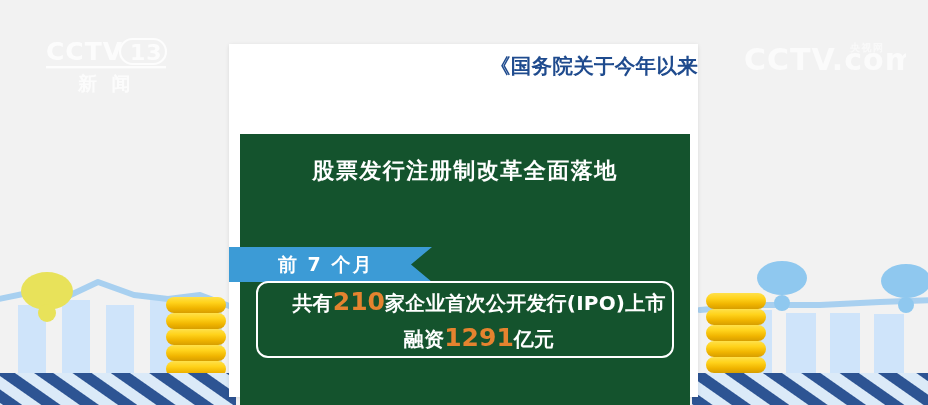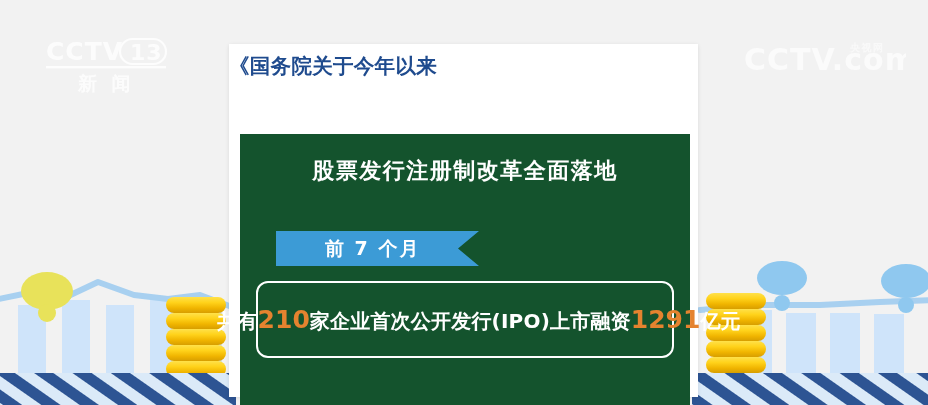--- a/index.html
+++ b/index.html
@@ -49,21 +49,21 @@
     height: 353px;
     background: #ffffff;
     box-shadow: 0 1px 4px rgba(0,0,0,0.10);
   }
 
   .title-wrap {
     position: absolute;
     left: 0;
     top: 9px;
     width: 469px;
-    text-align: left;
+    text-align: right;
     color: #1f4b8e;
     font-weight: bold;
     line-height: 1.33;
     letter-spacing: 0.3px;
   }
   .title-line {
     display: block;
     font-size: 20.5px;
     white-space: nowrap;
   }
@@ -88,29 +88,28 @@
     font-size: 22px;
     font-weight: bold;
     letter-spacing: 1.5px;
     white-space: nowrap;
   }
 
   
   .ribbon {
     position: absolute;
     left: -11px;
-    top: 97px;
+    top: 113px;
     width: 203px;
     height: 35px;
     background: #3c9bd6;
     -webkit-clip-path: polygon(0 0, 203px 0, 182px 17.5px, 203px 35px, 0 35px);
     clip-path: polygon(0 0, 203px 0, 182px 17.5px, 203px 35px, 0 35px);
     display: flex;
     align-items: center;
-    margin-left: 47px;
   }
   .ribbon-label {
     color: #ffffff;
     font-size: 19px;
     font-weight: bold;
     letter-spacing: 2px;
     padding-left: 49px;
     white-space: nowrap;
   }
 
@@ -118,21 +117,21 @@
   .databox {
     position: absolute;
     left: 16px;
     top: 147px;
     width: 418px;
     height: 77px;
     border: 2.5px solid #ffffff;
     border-radius: 12px;
     box-sizing: border-box;
     display: flex;
-    flex-direction: row;
+    flex-direction: column;
     align-items: center;
     justify-content: center;
     padding-left: 28px;
   }
   .data-line {
     color: #ffffff;
     font-size: 20px;
     font-weight: bold;
     line-height: 1.42;
     white-space: nowrap;

